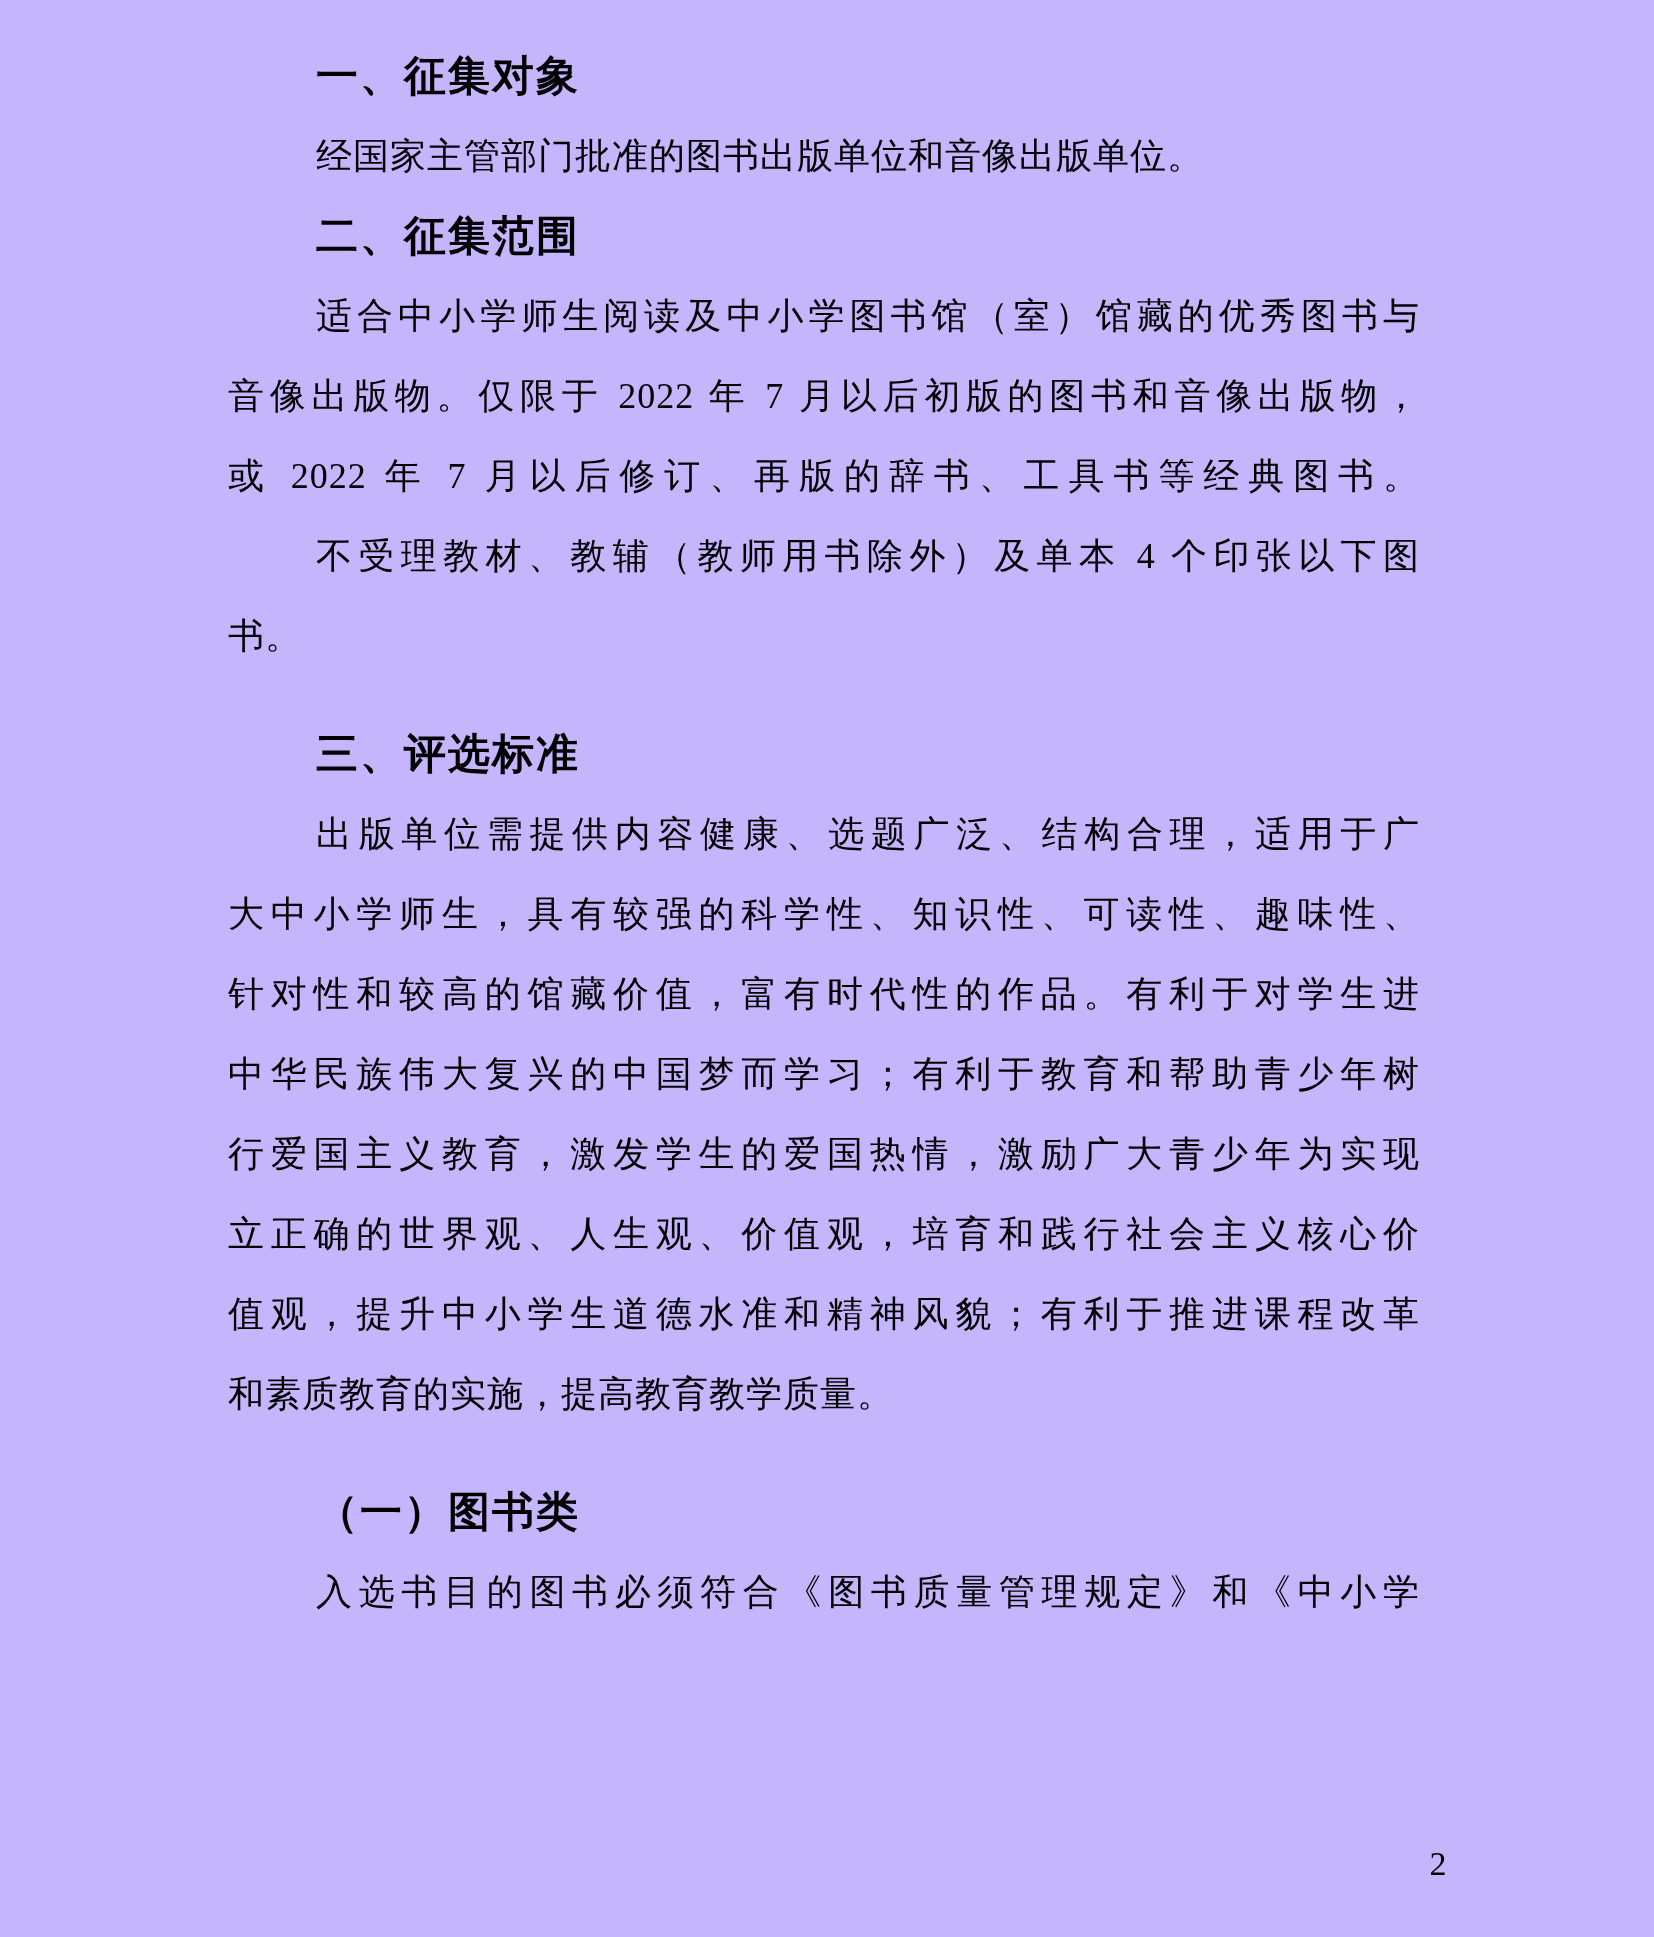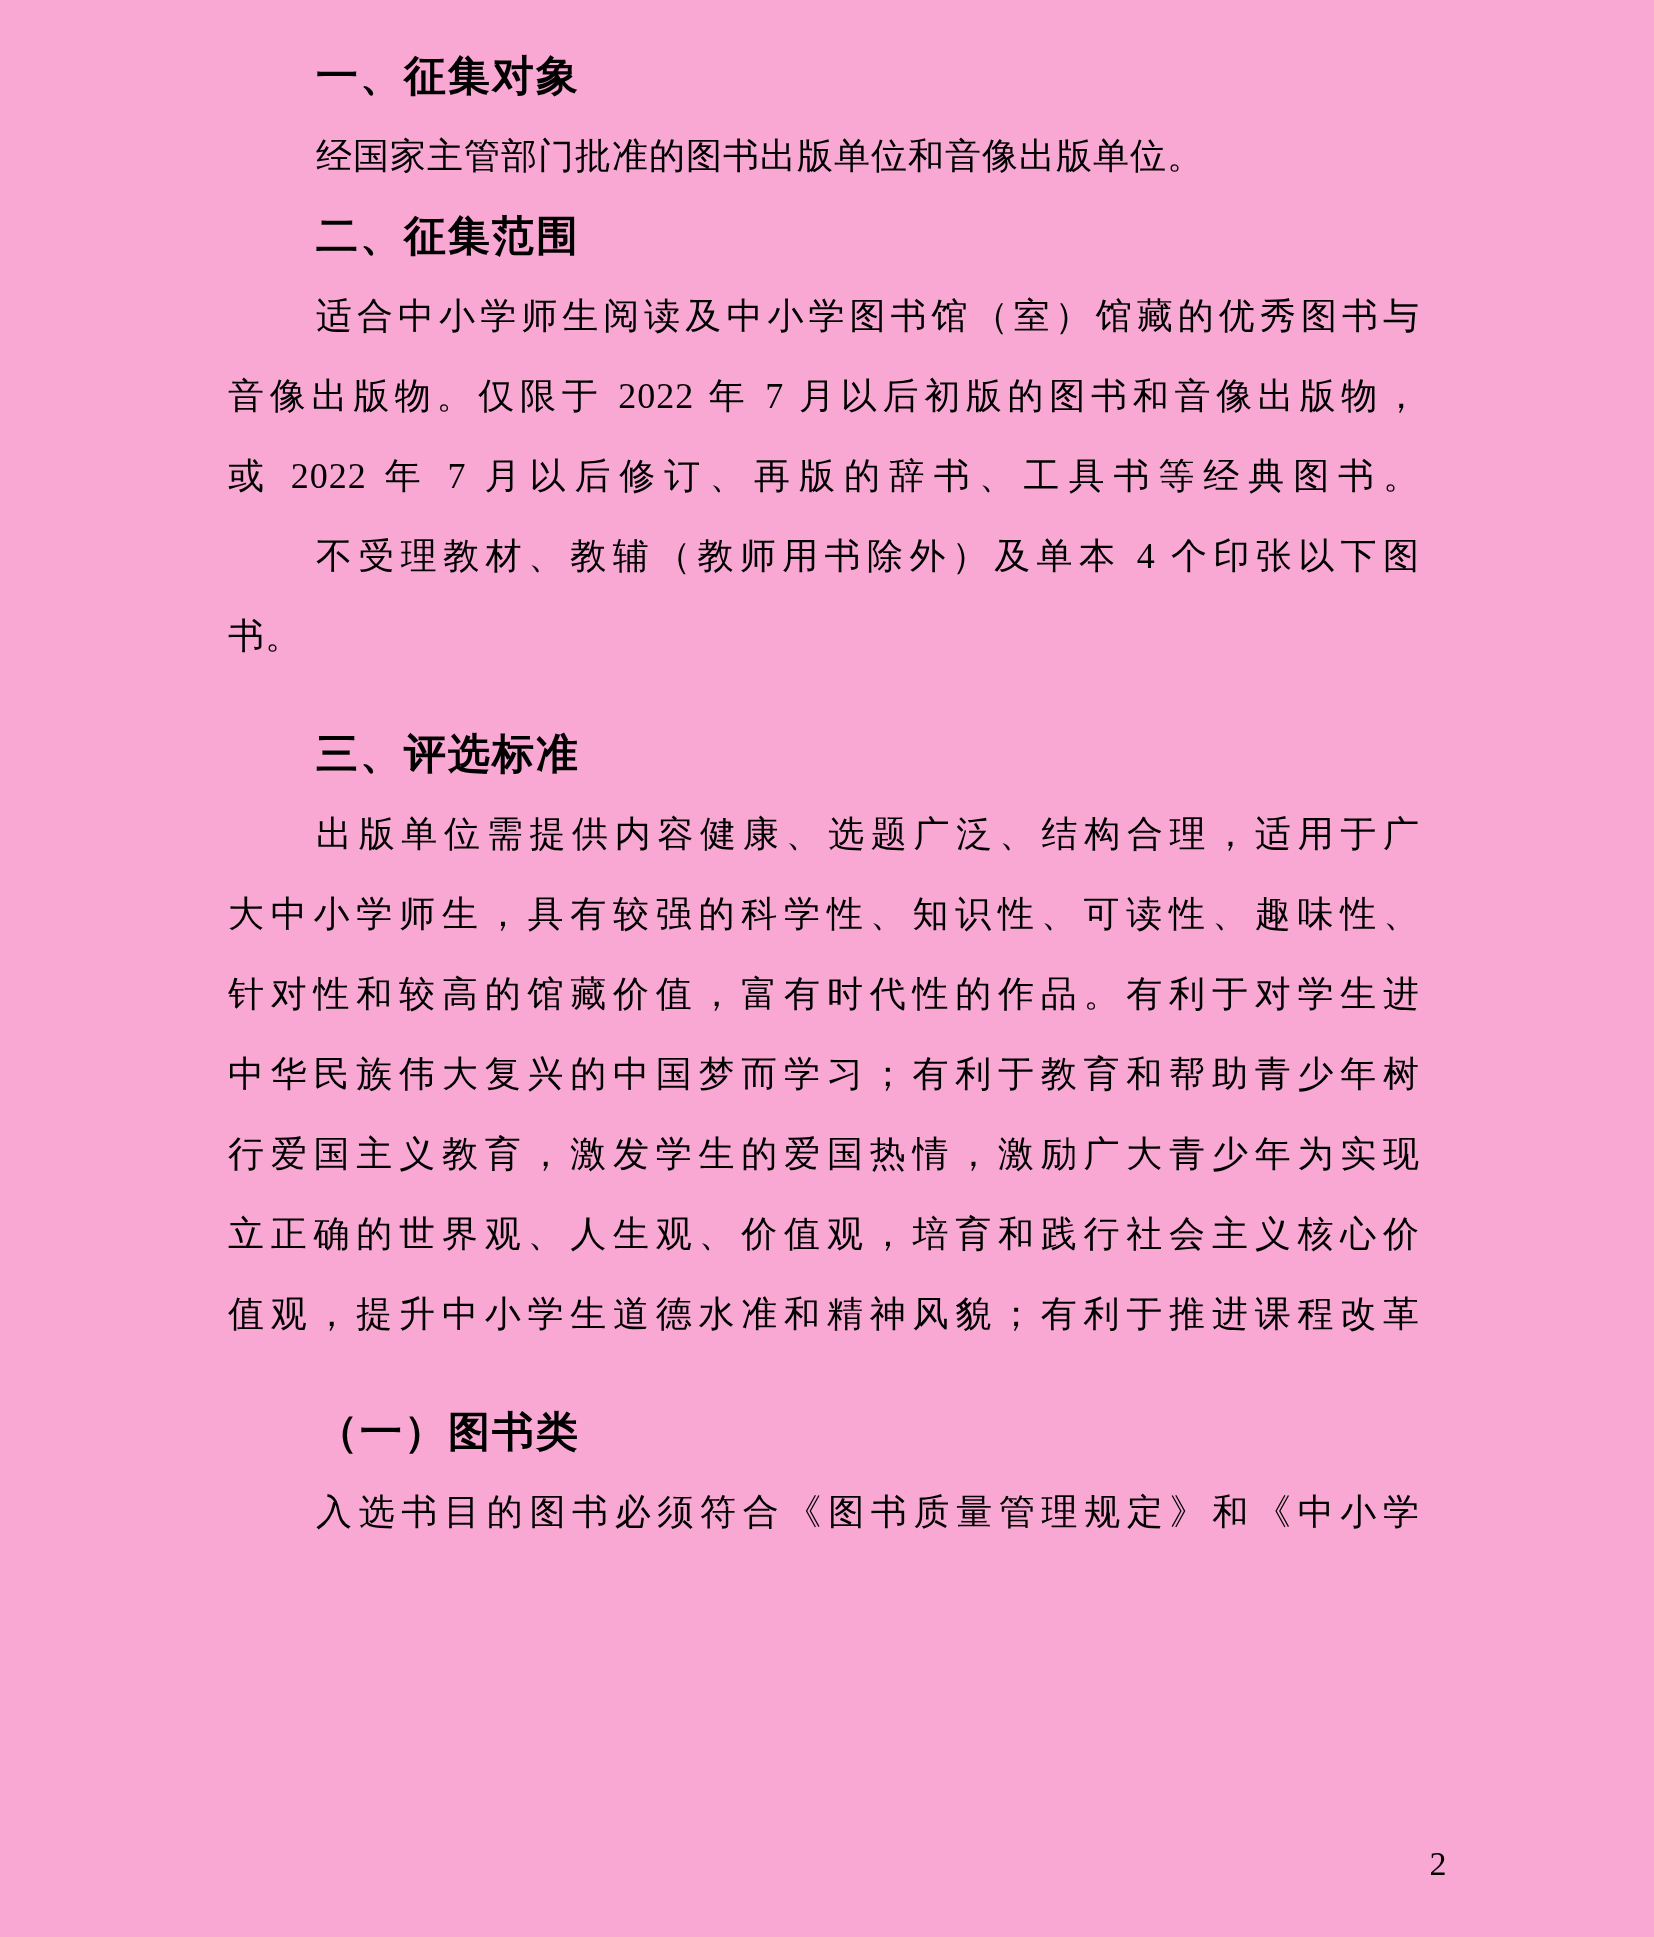--- a/index.html
+++ b/index.html
@@ -1,20 +1,20 @@
 <!DOCTYPE html>
 <html><head>
 <meta charset="utf-8">
 <style>
   html,body{margin:0;padding:0;}
   body{background:#e8e8e8;}
   .page{
     position:relative;
     width:1654px;height:1937px;
-    background:#f9a8d4;
+    background:#c4b5fd;
     overflow:hidden;
     margin:0 auto;
   }
   .textblock{
     position:absolute;
     left:228px;top:36px;
     width:1192px;
   }
   .line{
     height:80px;
@@ -64,17 +64,18 @@
     <div class="line body ind fill">不受理教材、教辅（教师用书除外）及单本 4 个印张以下图</div>
     <div class="line body">书。</div>
     <div class="line h ind gap">三、评选标准</div>
     <div class="line body ind fill">出版单位需提供内容健康、选题广泛、结构合理，适用于广</div>
     <div class="line body fill">大中小学师生，具有较强的科学性、知识性、可读性、趣味性、</div>
     <div class="line body fill">针对性和较高的馆藏价值，富有时代性的作品。有利于对学生进</div>
     <div class="line body fill">中华民族伟大复兴的中国梦而学习；有利于教育和帮助青少年树</div>
     <div class="line body fill">行爱国主义教育，激发学生的爱国热情，激励广大青少年为实现</div>
     <div class="line body fill">立正确的世界观、人生观、价值观，培育和践行社会主义核心价</div>
     <div class="line body fill">值观，提升中小学生道德水准和精神风貌；有利于推进课程改革</div>
+    <div class="line body">和素质教育的实施，提高教育教学质量。</div>
     <div class="line h ind gap">（一）图书类</div>
     <div class="line body ind fill">入选书目的图书必须符合《图书质量管理规定》和《中小学</div>
   </div>
   <div class="pagenum">2</div>
 </div>
 
 </body></html>

